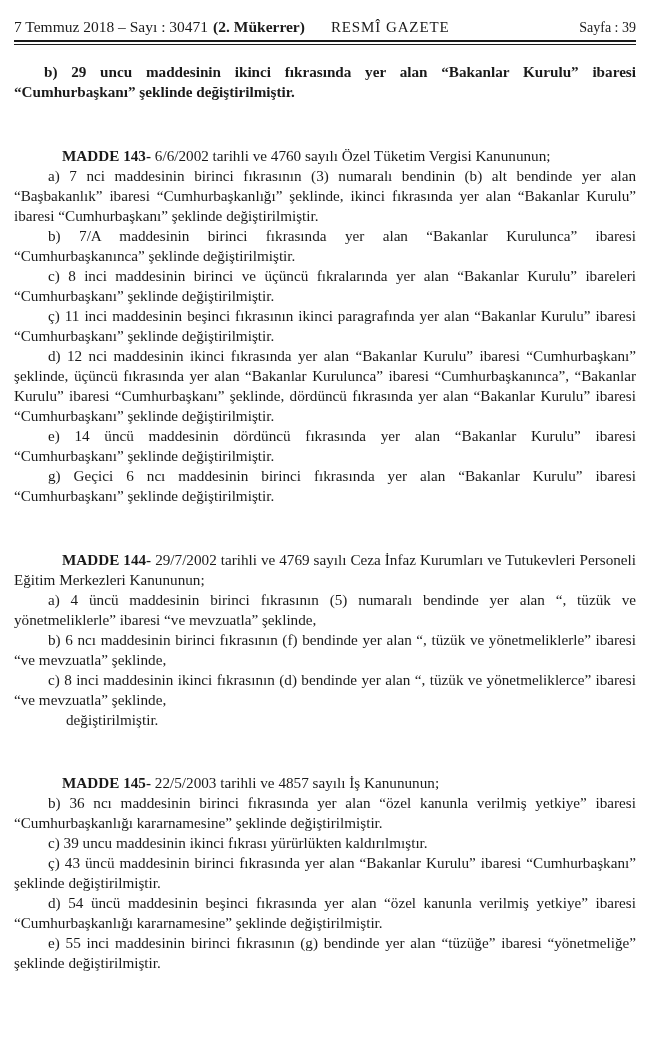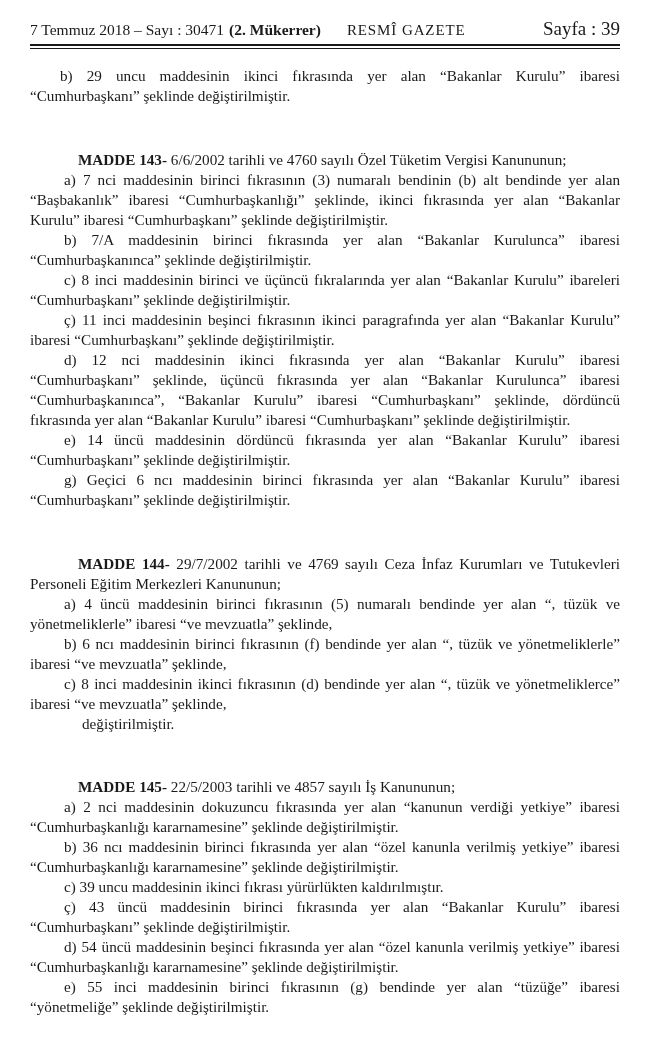--- a/index.html
+++ b/index.html
@@ -14,21 +14,21 @@
     font-family: "Liberation Serif", "DejaVu Serif", serif;
     color: #1a1a1a;
     -webkit-font-smoothing: antialiased;
   }
 
   .page {
     position: relative;
     width: 650px;
     height: 1045px;
     box-sizing: border-box;
-    padding: 0 30px;
+    padding: 0 14px;
   }
 
   
   .page-header {
     display: flex;
     align-items: baseline;
     justify-content: space-between;
     padding-top: 18px;
     font-size: 15.5px;
     white-space: nowrap;
@@ -40,21 +40,21 @@
   }
   .header-date { font-size: 15.5px; }
   .header-mukerrer { font-weight: bold; }
   .header-center {
     font-size: 15px;
     letter-spacing: 0.9px;
     margin-left: 14px;
     margin-right: auto;
     padding-left: 12px;
   }
-  .header-right { font-size: 19px; }
+  .header-right { font-size: 14px; }
 
   .rule-thick {
     height: 2px;
     background: #1a1a1a;
     margin-top: 4px;
   }
   .rule-thin {
     height: 1px;
     background: #1a1a1a;
     margin-top: 1.5px;
@@ -67,21 +67,21 @@
     line-height: 20px;
   }
 
   p.para {
     margin: 0;
     text-align: justify;
     text-justify: inter-word;
     text-indent: 34px;
     hyphens: none;
   }
-  p.para.tight-indent { text-indent: 30px; }
+  p.para.tight-indent { text-indent: 30px; font-weight: bold; }
   p.para.wide-indent  { text-indent: 52px; }
 
   
   p.madde { text-indent: 48px; margin-top: 24px; }
   p.madde .madde-label { font-weight: bold; }
 
   
   .block-gap { height: 20px; }
   .block-gap-small { height: 19px; }
 
@@ -129,21 +129,20 @@
     <p class="para">a) 4 üncü maddesinin birinci fıkrasının (5) numaralı bendinde yer alan “, tüzük ve yönetmeliklerle” ibaresi “ve mevzuatla” şeklinde,</p>
     <p class="para">b) 6 ncı maddesinin birinci fıkrasının (f) bendinde yer alan “, tüzük ve yönetmeliklerle” ibaresi “ve mevzuatla” şeklinde,</p>
     <p class="para">c) 8 inci maddesinin ikinci fıkrasının (d) bendinde yer alan “, tüzük ve yönetmeliklerce” ibaresi “ve mevzuatla” şeklinde,</p>
     <p class="para wide-indent">değiştirilmiştir.</p>
 
     <div class="block-gap-small"></div>
 
     <p class="para madde">
       <span class="madde-label">MADDE 145-</span><span> 22/5/2003 tarihli ve 4857 sayılı İş Kanununun;</span>
     </p>
-    <p class="para">a) 2 nci maddesinin dokuzuncu fıkrasında yer alan “kanunun verdiği yetkiye” ibaresi “Cumhurbaşkanlığı kararnamesine” şeklinde değiştirilmiştir.</p>
     <p class="para">b) 36 ncı maddesinin birinci fıkrasında yer alan “özel kanunla verilmiş yetkiye” ibaresi “Cumhurbaşkanlığı kararnamesine” şeklinde değiştirilmiştir.</p>
     <p class="para">c) 39 uncu maddesinin ikinci fıkrası yürürlükten kaldırılmıştır.</p>
     <p class="para">ç) 43 üncü maddesinin birinci fıkrasında yer alan “Bakanlar Kurulu” ibaresi “Cumhurbaşkanı” şeklinde değiştirilmiştir.</p>
     <p class="para">d) 54 üncü maddesinin beşinci fıkrasında yer alan “özel kanunla verilmiş yetkiye” ibaresi “Cumhurbaşkanlığı kararnamesine” şeklinde değiştirilmiştir.</p>
     <p class="para">e)  55 inci maddesinin birinci fıkrasının (g) bendinde yer alan “tüzüğe” ibaresi “yönetmeliğe” şeklinde değiştirilmiştir.</p>
 
     <div class="spacer-final"></div>
   </div>
 </div>
 

